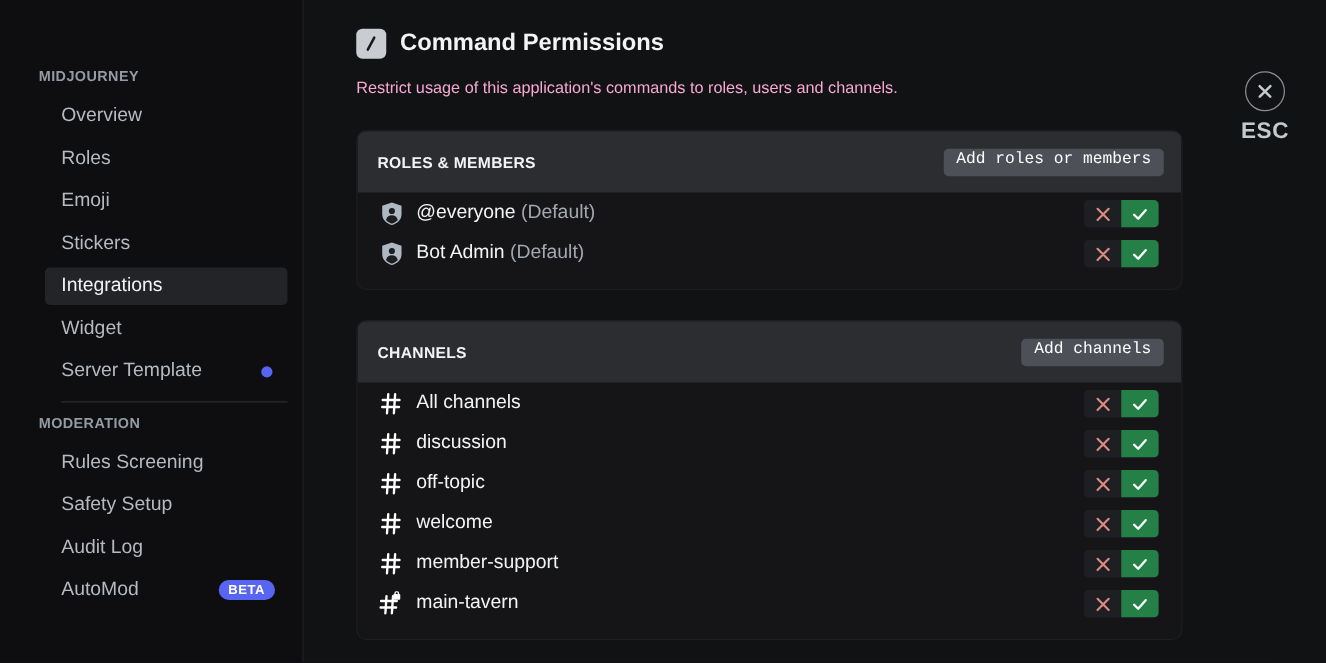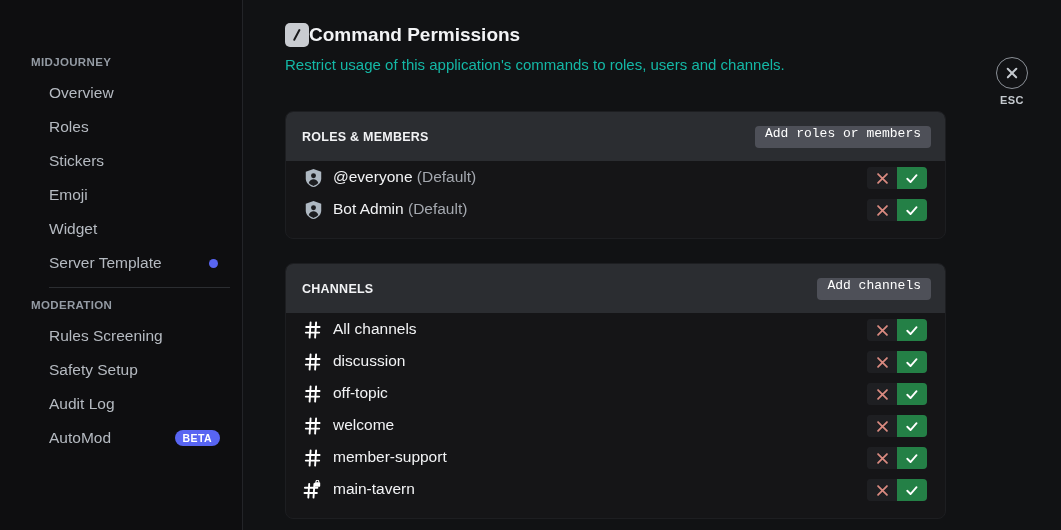--- a/index.html
+++ b/index.html
@@ -91,21 +91,22 @@
     height: 530px;
     background: #111214;
     position: relative;
     padding: 22px 0 0 42px;
     overflow: hidden;
   }
 
   .page-title-row {
     display: flex;
     align-items: center;
-    margin-bottom: 7px;
+    gap: 11px;
+    margin-bottom: 12px;
     height: 26px;
   }
 
   .cmd-icon {
     width: 24px; height: 24px;
     border-radius: 5px;
     background: #c9ccd1;
     position: relative;
     flex: 0 0 24px;
   }
@@ -120,24 +121,24 @@
   }
 
   .page-title {
     font-size: 19px;
     font-weight: bold;
     color: #f2f3f5;
     line-height: 24px;
   }
 
   .page-desc {
-    font-size: 15px;
-    color: #14b8a6;
+    font-size: 13px;
+    color: #f9a8d4;
     line-height: 20px;
-    margin-bottom: 36px;
+    margin-bottom: 24px;
   }
 
   
   .card {
     width: 661px;
     background: #151517;
     border-radius: 8px;
     overflow: hidden;
     margin-bottom: 24px;
     border: 1px solid #1d1e21;
@@ -241,44 +242,47 @@
     content: "";
     position: absolute;
     left: 50%; top: 50%;
     width: 14px; height: 1.8px;
     background: #c4c9ce;
     border-radius: 1px;
   }
   .esc-circle::before { transform: translate(-50%,-50%) rotate(45deg); }
   .esc-circle::after  { transform: translate(-50%,-50%) rotate(-45deg); }
   .esc-label {
-    font-size: 11px;
+    font-size: 18px;
     font-weight: bold;
     color: #c4c9ce;
     letter-spacing: .4px;
   }
 </style>
 </head>
 <body>
 
 <div id="app">
 
   <nav id="sidebar">
       <div class="side-header">MIDJOURNEY</div>
       <div class="side-item">
         <span class="lbl">Overview</span>
       </div>
       <div class="side-item">
         <span class="lbl">Roles</span>
       </div>
       <div class="side-item">
+        <span class="lbl">Emoji</span>
+      </div>
+      <div class="side-item">
         <span class="lbl">Stickers</span>
       </div>
-      <div class="side-item">
-        <span class="lbl">Emoji</span>
+      <div class="side-item active">
+        <span class="lbl">Integrations</span>
       </div>
       <div class="side-item">
         <span class="lbl">Widget</span>
       </div>
       <div class="side-item">
         <span class="lbl">Server Template</span>
         <span class="dot-badge"></span>
       </div>
       <div class="side-sep"></div>
       <div class="side-header">MODERATION</div>

